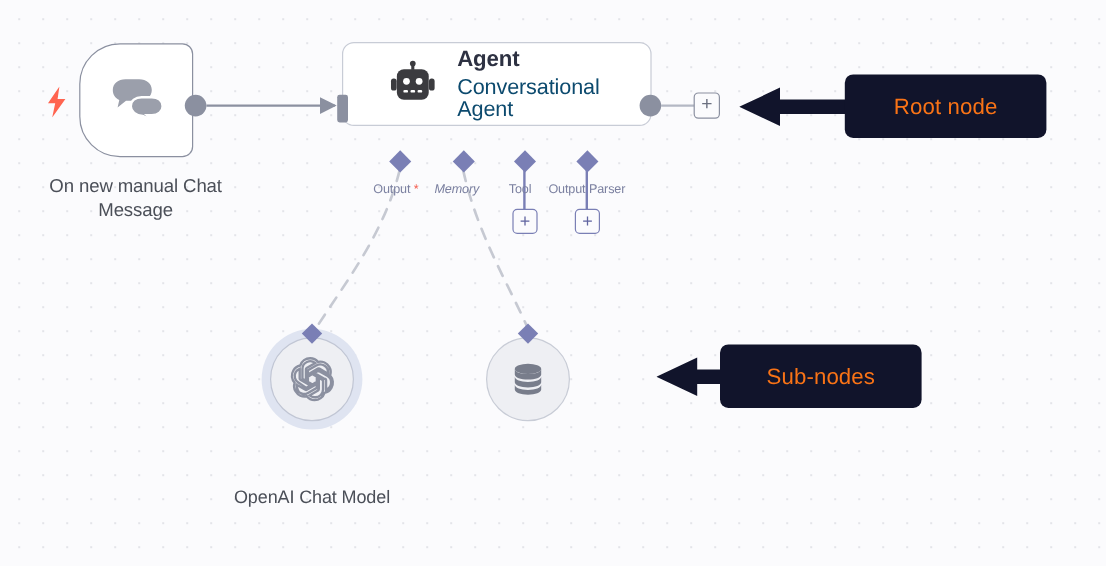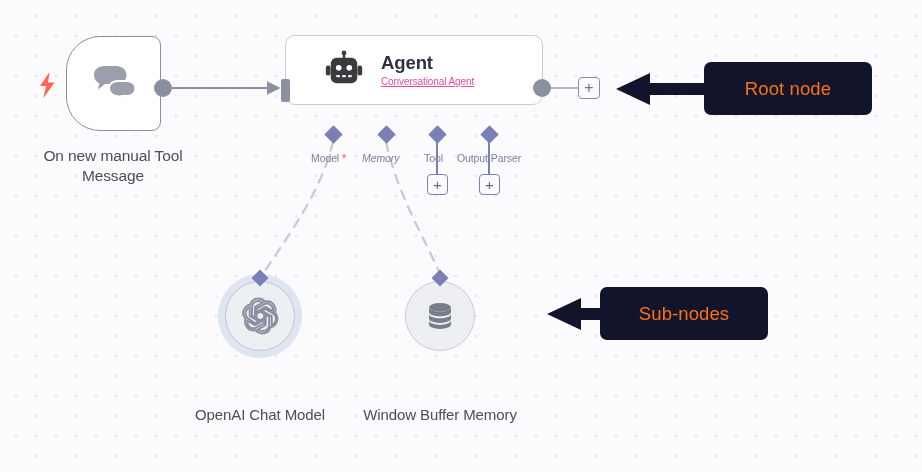--- a/index.html
+++ b/index.html
@@ -93,25 +93,24 @@
     margin-right: 17px;
   }
   .agent-text { line-height: 1.08; }
   #agent-title {
     font-size: 18.5px;
     font-weight: bold;
     color: #2d3142;
     letter-spacing: -0.1px;
   }
   #agent-subtitle {
-    font-size: 10px;
-    color: #ec4899;
+    font-size: 18px;
+    color: #0c4a6e;
     margin-top: 4px;
     letter-spacing: -0.1px;
-    text-decoration: underline;
   }
 
   
   #agent-input-port {
     position: absolute;
     left: 281px;
     top: 79px;
     width: 9px;
     height: 23px;
     background: #8b90a0;
@@ -270,21 +269,21 @@
       <path d="M18 24.5 C18 20 21.8 17 27 17 L35.5 17 C40.7 17 44.5 20 44.5 24.5 C44.5 29 40.7 32 35.5 32 L31.5 32 L37 37 L28 32.6 C22.2 32.2 18 28.8 18 24.5 Z" fill="#9b9fab" stroke="#ffffff" stroke-width="2"></path>
     </svg>
   </div>
 
   <svg id="trigger-bolt" viewBox="0 0 18 26">
     <path d="M11.5 0 L2 14 L8 14 L5.5 26 L16.5 10.5 L10 10.5 Z" fill="#ff6450"></path>
   </svg>
 
   <div id="trigger-output-dot"></div>
 
-  <div id="trigger-label">On new manual Tool Message</div>
+  <div id="trigger-label">On new manual Chat Message</div>
 
   <div id="agent-node">
     <svg id="agent-icon" viewBox="0 0 44 44">
       <rect x="20.6" y="2" width="2.8" height="7" fill="#3b3b3f"></rect>
       <circle cx="22" cy="3.2" r="2.6" fill="#3b3b3f"></circle>
       <rect x="2" y="17" width="5.2" height="11" rx="2.4" fill="#3b3b3f"></rect>
       <rect x="36.8" y="17" width="5.2" height="11" rx="2.4" fill="#3b3b3f"></rect>
       <rect x="7.4" y="8.5" width="29.2" height="28" rx="6.5" fill="#3b3b3f"></rect>
       <circle cx="16.2" cy="19.5" r="3.1" fill="#ffffff"></circle>
       <circle cx="27.8" cy="19.5" r="3.1" fill="#ffffff"></circle>
@@ -300,21 +299,21 @@
 
   <div id="agent-input-port"></div>
   <div id="agent-output-dot"></div>
   <div id="agent-plus">+</div>
 
   <div class="port-diamond" style="left:327px; top:128px;"></div>
   <div class="port-diamond" style="left:380px; top:128px;"></div>
   <div class="port-diamond" style="left:431px; top:128px;"></div>
   <div class="port-diamond" style="left:483px; top:128px;"></div>
 
-  <div class="port-label" style="left:311px; top:152px;"><span>Model</span> <span class="req-star">*</span></div>
+  <div class="port-label" style="left:311px; top:152px;"><span>Output</span> <span class="req-star">*</span></div>
   <div class="port-label" style="left:362px; top:152px;font-style:italic;">Memory</div>
   <div class="port-label" style="left:424px; top:152px;">Tool</div>
   <div class="port-label" style="left:457px; top:152px;">Output Parser</div>
 
   <div class="port-plus" style="left:427px; top:174px;">+</div>
   <div class="port-plus" style="left:479px; top:174px;">+</div>
 
   <div class="subnode selected" style="left:225px; top:281px;">
     <svg width="38" height="38" viewBox="0 0 24 24">
       <path fill="none" stroke="#8b90a0" stroke-width="1.25" d="M21.55 10.0a5.42 5.42 0 0 0-.47-4.46 5.5 5.5 0 0 0-5.9-2.63A5.46 5.46 0 0 0 11.05 1a5.5 5.5 0 0 0-5.24 3.8 5.44 5.44 0 0 0-3.63 2.64 5.5 5.5 0 0 0 .67 6.44 5.42 5.42 0 0 0 .47 4.46 5.5 5.5 0 0 0 5.9 2.63A5.45 5.45 0 0 0 13.35 23a5.5 5.5 0 0 0 5.24-3.81 5.44 5.44 0 0 0 3.63-2.63 5.5 5.5 0 0 0-.67-6.45Zm-8.2 11.5a4.08 4.08 0 0 1-2.62-.95l.13-.07 4.35-2.51a.71.71 0 0 0 .36-.62v-6.13l1.84 1.06a.07.07 0 0 1 .4.05v5.08a4.1 4.1 0 0 1-4.1 4.09ZM4.54 17.74a4.07 4.07 0 0 1-.49-2.74l.13.08 4.35 2.51a.7.7 0 0 0 .71 0l5.31-3.06v2.12a.07.07 0 0 1-.3.06l-4.4 2.54a4.1 4.1 0 0 1-5.59-1.5ZM3.4 8.3a4.08 4.08 0 0 1 2.13-1.8v5.17a.7.7 0 0 0 .35.61l5.29 3.05-1.84 1.06a.07.07 0 0 1-.6.01L4.83 13.8A4.1 4.1 0 0 1 3.4 8.3Zm15.1 3.51-5.31-3.07 1.84-1.06a.07.07 0 0 1 .6-.01l4.4 2.54a4.09 4.09 0 0 1-.63 7.38v-5.17a.7.7 0 0 0-.36-.61Zm1.83-2.76-.13-.08-4.34-2.53a.71.71 0 0 0-.72 0L9.83 9.5V7.38a.07.07 0 0 1 .03-.06l4.4-2.54a4.09 4.09 0 0 1 6.07 4.24ZM8.83 12.82 7 11.76a.07.07 0 0 1-.04-.05V6.63a4.09 4.09 0 0 1 6.7-3.14l-.13.07-4.35 2.51a.71.71 0 0 0-.36.62Zm1-2.15 2.36-1.37 2.37 1.37v2.73l-2.36 1.36-2.37-1.36Z"></path>
@@ -325,21 +324,20 @@
 
   <div class="subnode" style="left:405px; top:281px;">
     <svg width="34" height="34" viewBox="0 0 34 34">
       <ellipse cx="17" cy="8.4" rx="11" ry="4.3" fill="#787d8b"></ellipse>
       <path d="M6 8.4 v4.6 c0 2.4 4.9 4.3 11 4.3 s11-1.9 11-4.3 V8.4 c0 2.4-4.9 4.3-11 4.3 S6 10.8 6 8.4 Z" fill="#787d8b"></path>
       <path d="M6 15.0 v4.6 c0 2.4 4.9 4.3 11 4.3 s11-1.9 11-4.3 V15.0 c0 2.4-4.9 4.3-11 4.3 S6 17.4 6 15.0 Z" fill="#787d8b"></path>
       <path d="M6 21.6 v4.0 c0 2.4 4.9 4.3 11 4.3 s11-1.9 11-4.3 V21.6 c0 2.4-4.9 4.3-11 4.3 S6 24.0 6 21.6 Z" fill="#787d8b"></path>
     </svg>
   </div>
   <div class="subnode-diamond" style="left:434px; top:272px;"></div>
-  <div class="subnode-label" style="left:345px; top:361px;">Window Buffer Memory</div>
 
   <svg class="callout-arrow" style="left:616px; top:70px;" width="108" height="38">
     <polygon points="0,19 34,3 34,13 108,13 108,25 34,25 34,35" fill="#11142b"></polygon>
   </svg>
   <div class="callout-box" style="left:704px; top:62px; width:168px; height:53px;">
     <span>Root node</span>
   </div>
 
   <svg class="callout-arrow" style="left:547px; top:295px;" width="98" height="38">
     <polygon points="0,19 34,3 34,13 98,13 98,25 34,25 34,35" fill="#11142b"></polygon>

